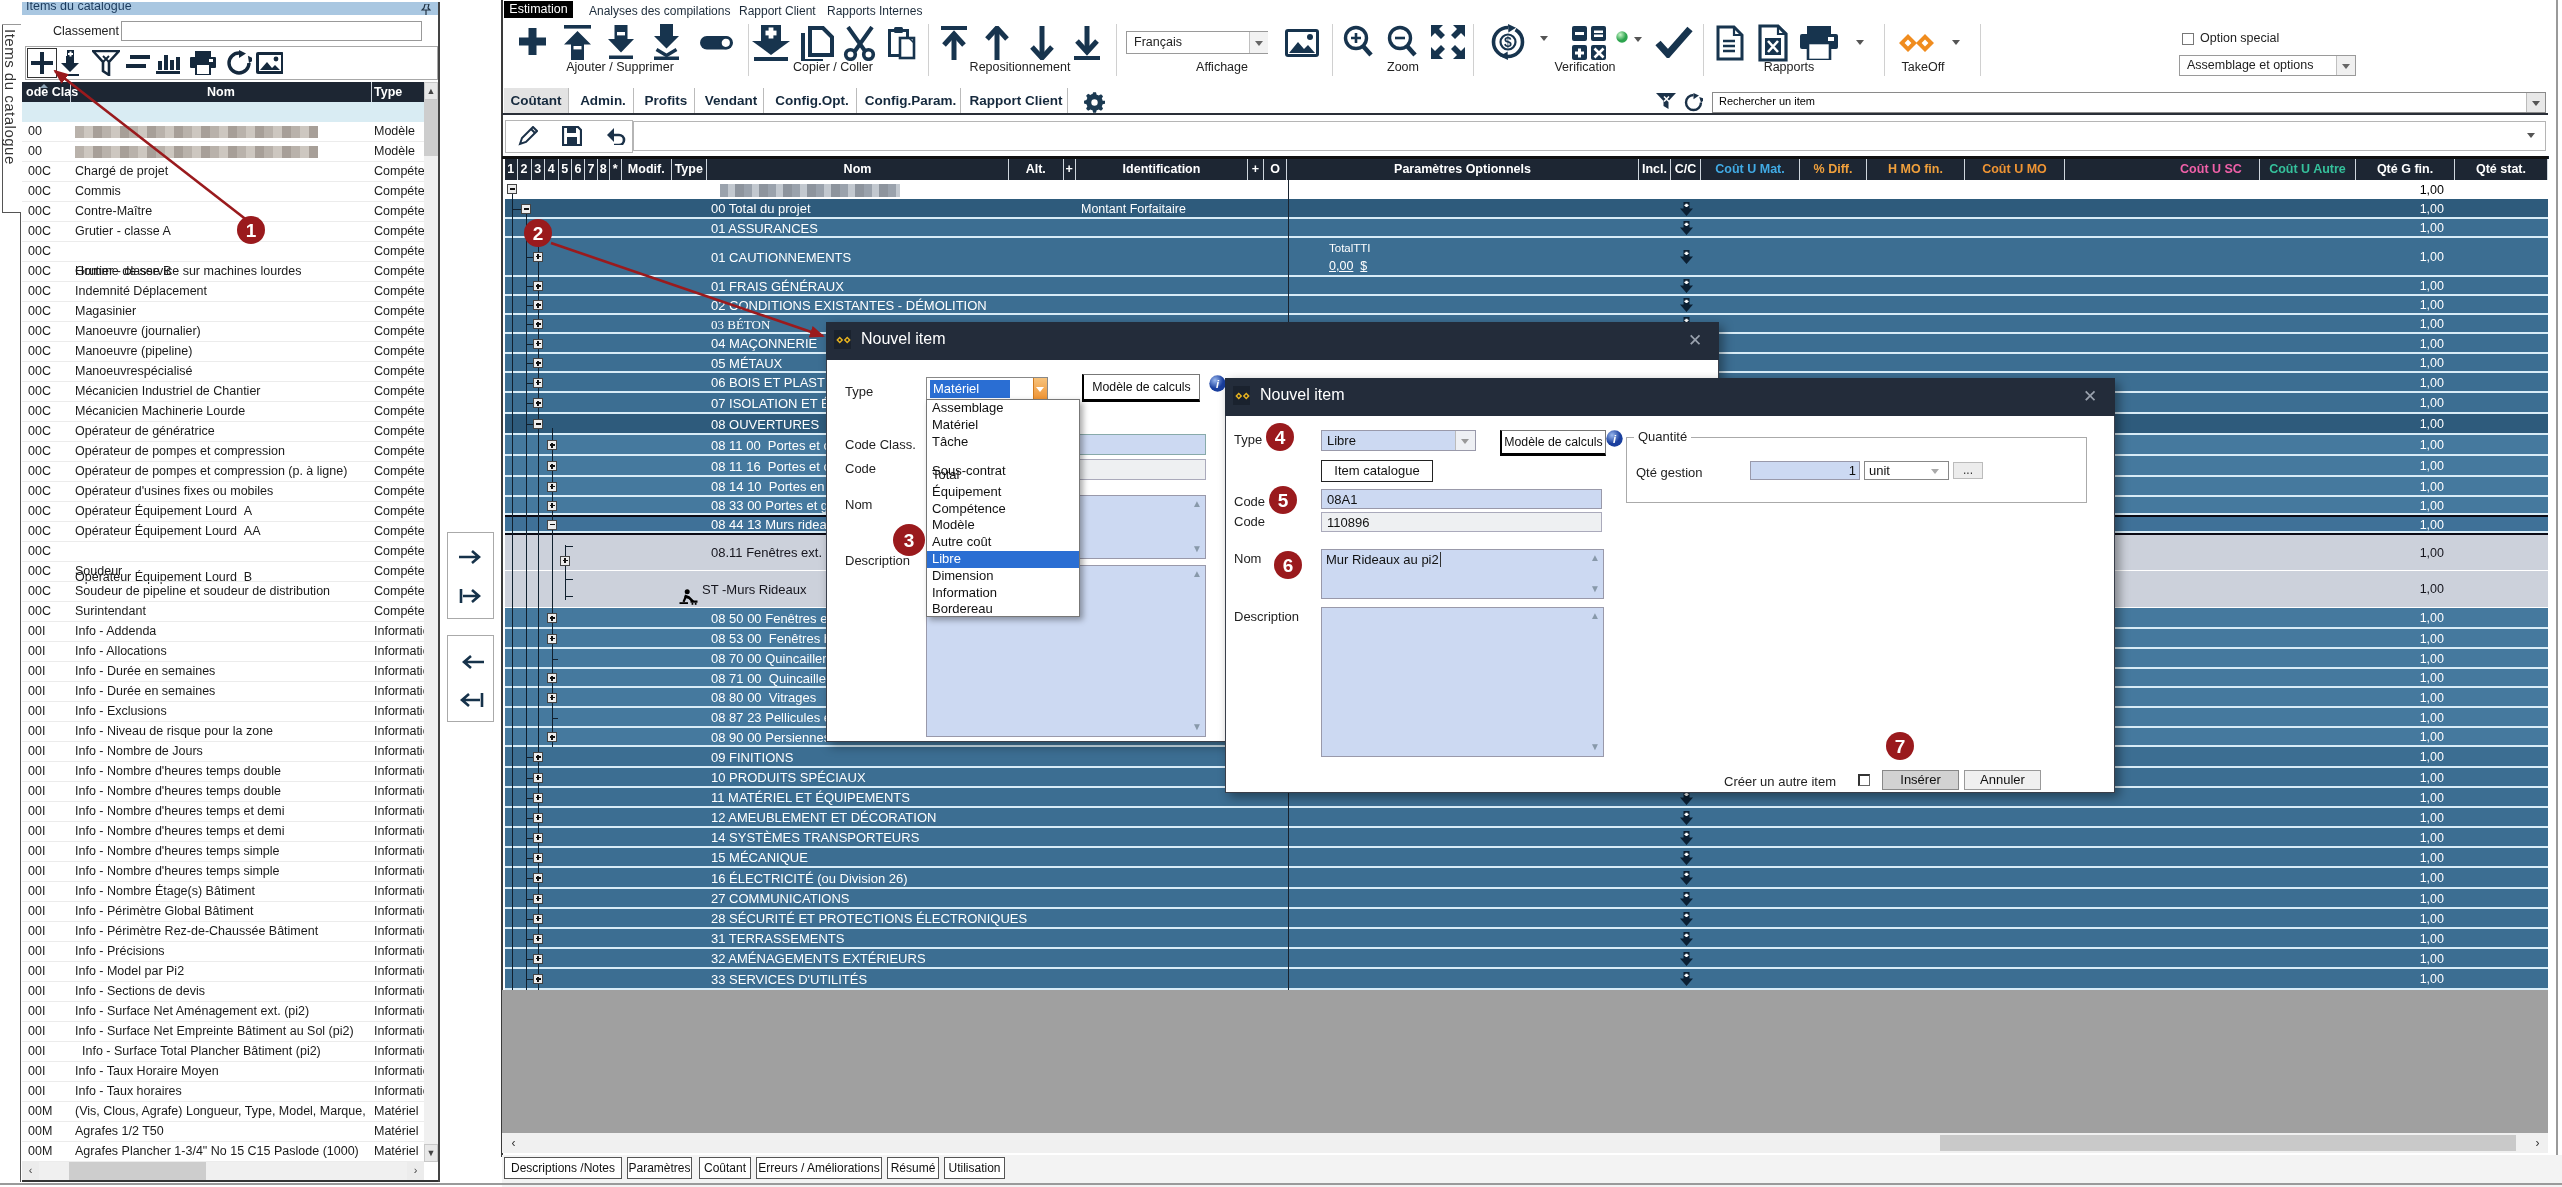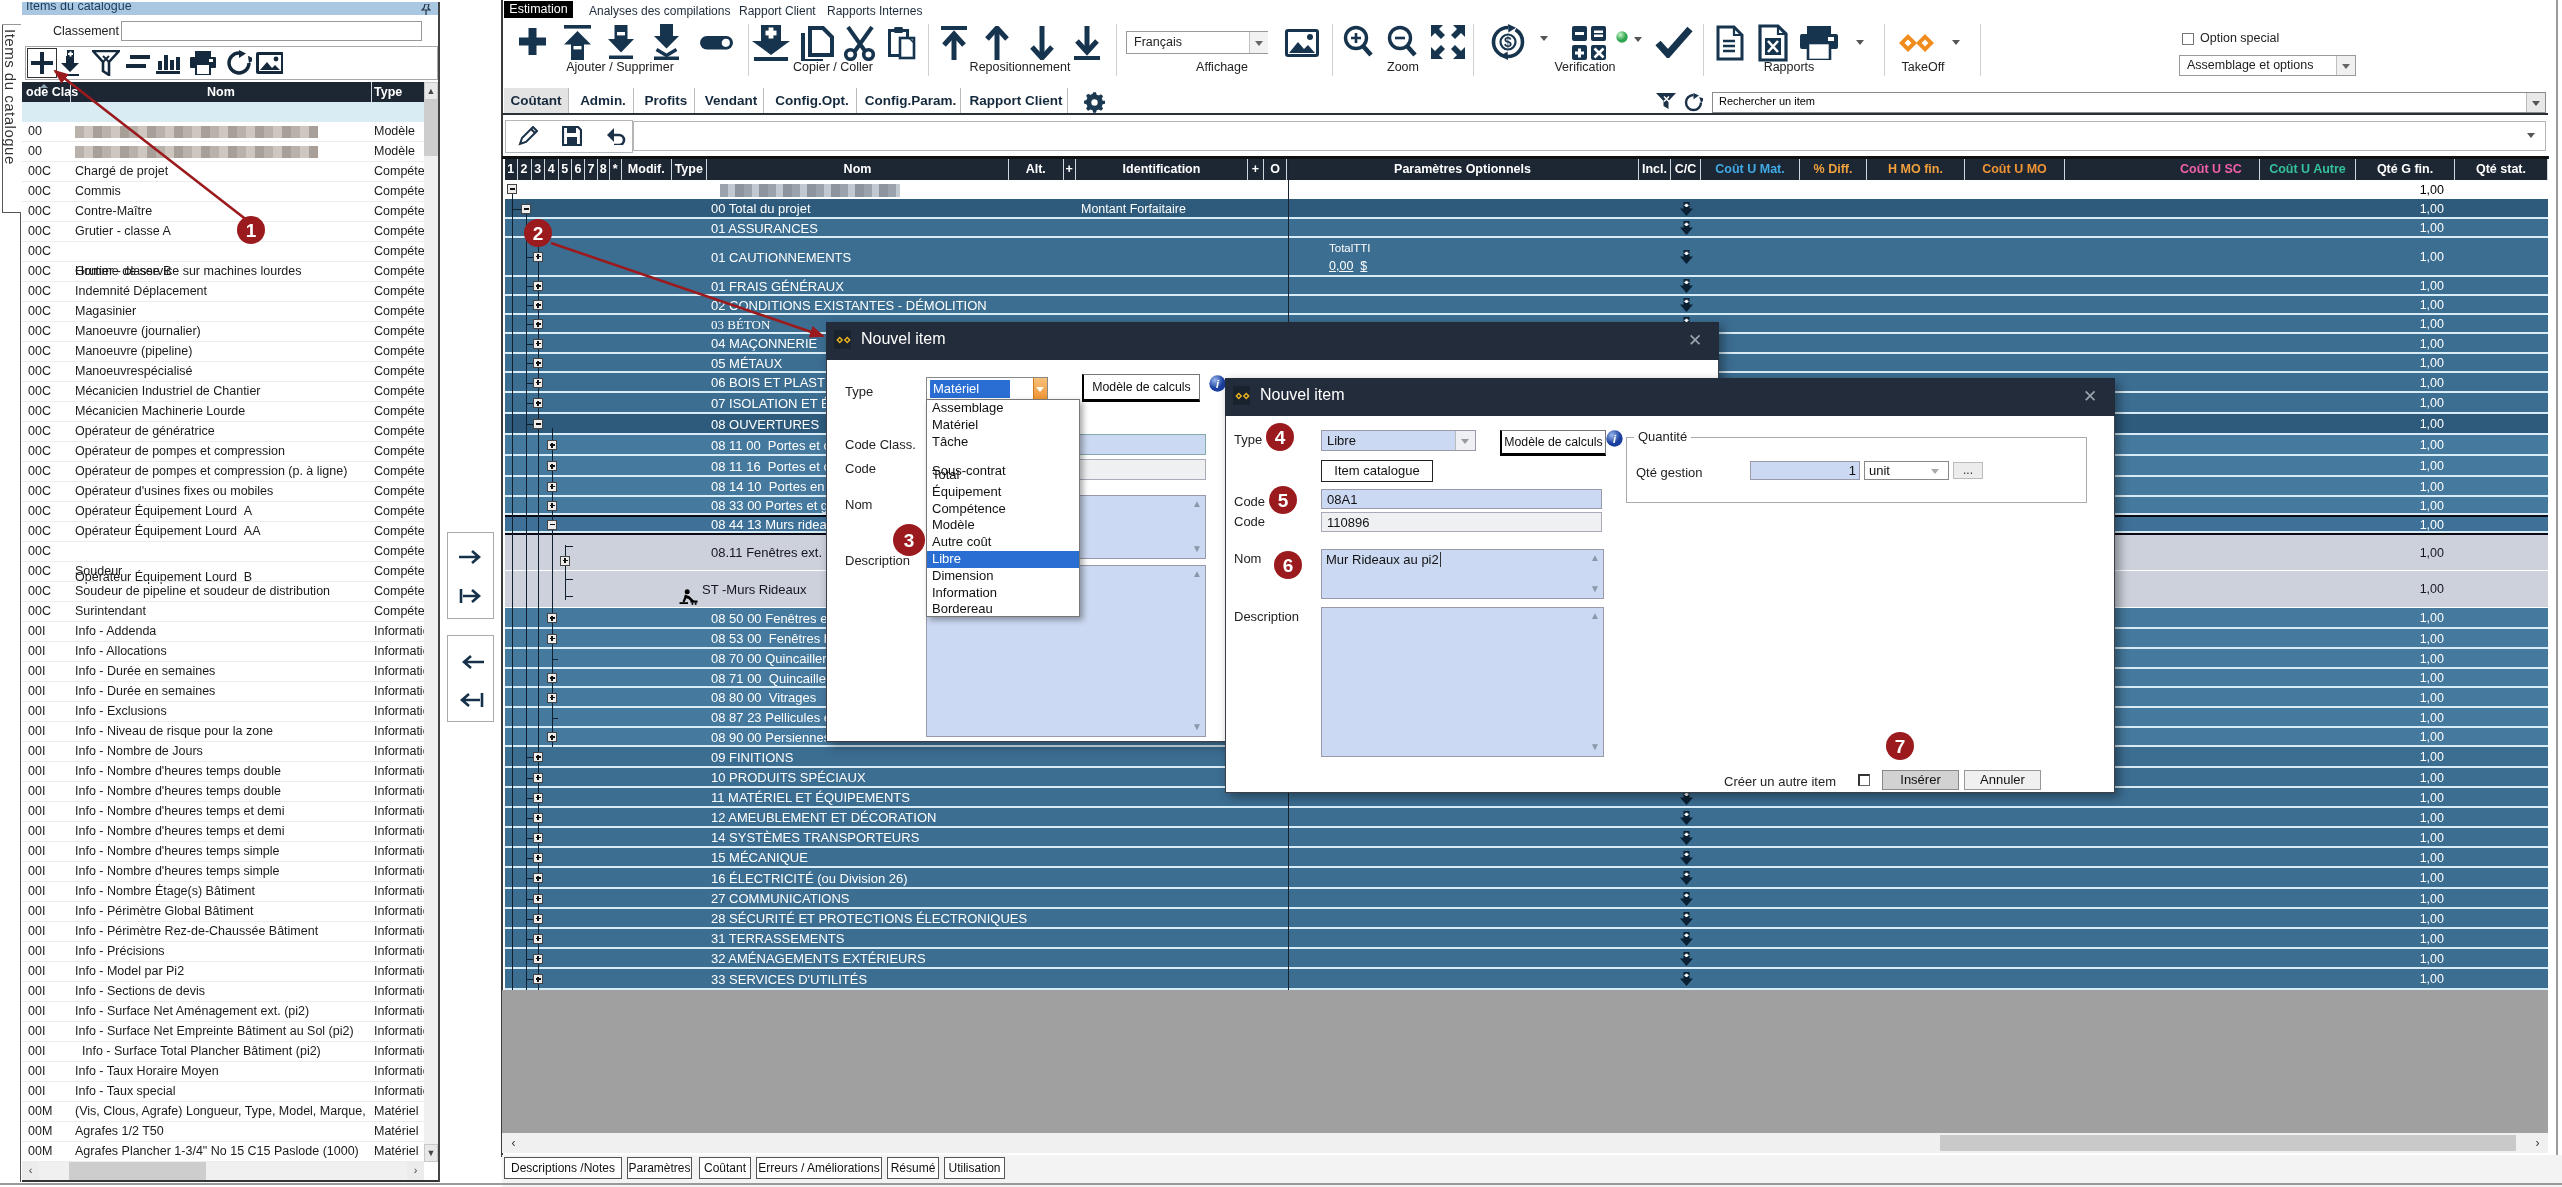--- a/index.html
+++ b/index.html
@@ -320,21 +320,21 @@
 <span class="abs" style="left:60px;top:2px;width:295px;white-space:nowrap;overflow:hidden;">Info - Surface Total Plancher Bâtiment (pi2)</span>
 <span class="abs" style="left:352px;top:2px;white-space:nowrap;">Information</span>
 </div>
 <div class="abs" style="left:0;top:960px;width:402px;height:20px;border-bottom:1px solid #ececec;">
 <span class="abs" style="left:6px;top:2px;font-size:12.5px;">00I</span>
 <span class="abs" style="left:53px;top:2px;width:295px;white-space:nowrap;overflow:hidden;">Info - Taux Horaire Moyen</span>
 <span class="abs" style="left:352px;top:2px;white-space:nowrap;">Information</span>
 </div>
 <div class="abs" style="left:0;top:980px;width:402px;height:20px;border-bottom:1px solid #ececec;">
 <span class="abs" style="left:6px;top:2px;font-size:12.5px;">00I</span>
-<span class="abs" style="left:53px;top:2px;width:295px;white-space:nowrap;overflow:hidden;">Info - Taux special</span>
+<span class="abs" style="left:53px;top:2px;width:295px;white-space:nowrap;overflow:hidden;">Info - Taux horaires</span>
 <span class="abs" style="left:352px;top:2px;white-space:nowrap;">Information</span>
 </div>
 <div class="abs" style="left:0;top:1000px;width:402px;height:20px;border-bottom:1px solid #ececec;">
 <span class="abs" style="left:6px;top:2px;font-size:12.5px;">00M</span>
 <span class="abs" style="left:53px;top:2px;width:295px;white-space:nowrap;overflow:hidden;">(Vis, Clous, Agrafe) Longueur, Type, Model, Marque, Form</span>
 <span class="abs" style="left:352px;top:2px;white-space:nowrap;">Matériel</span>
 </div>
 <div class="abs" style="left:0;top:1020px;width:402px;height:20px;border-bottom:1px solid #ececec;">
 <span class="abs" style="left:6px;top:2px;font-size:12.5px;">00M</span>
 <span class="abs" style="left:53px;top:2px;width:295px;white-space:nowrap;overflow:hidden;">Agrafes 1/2 T50</span>

